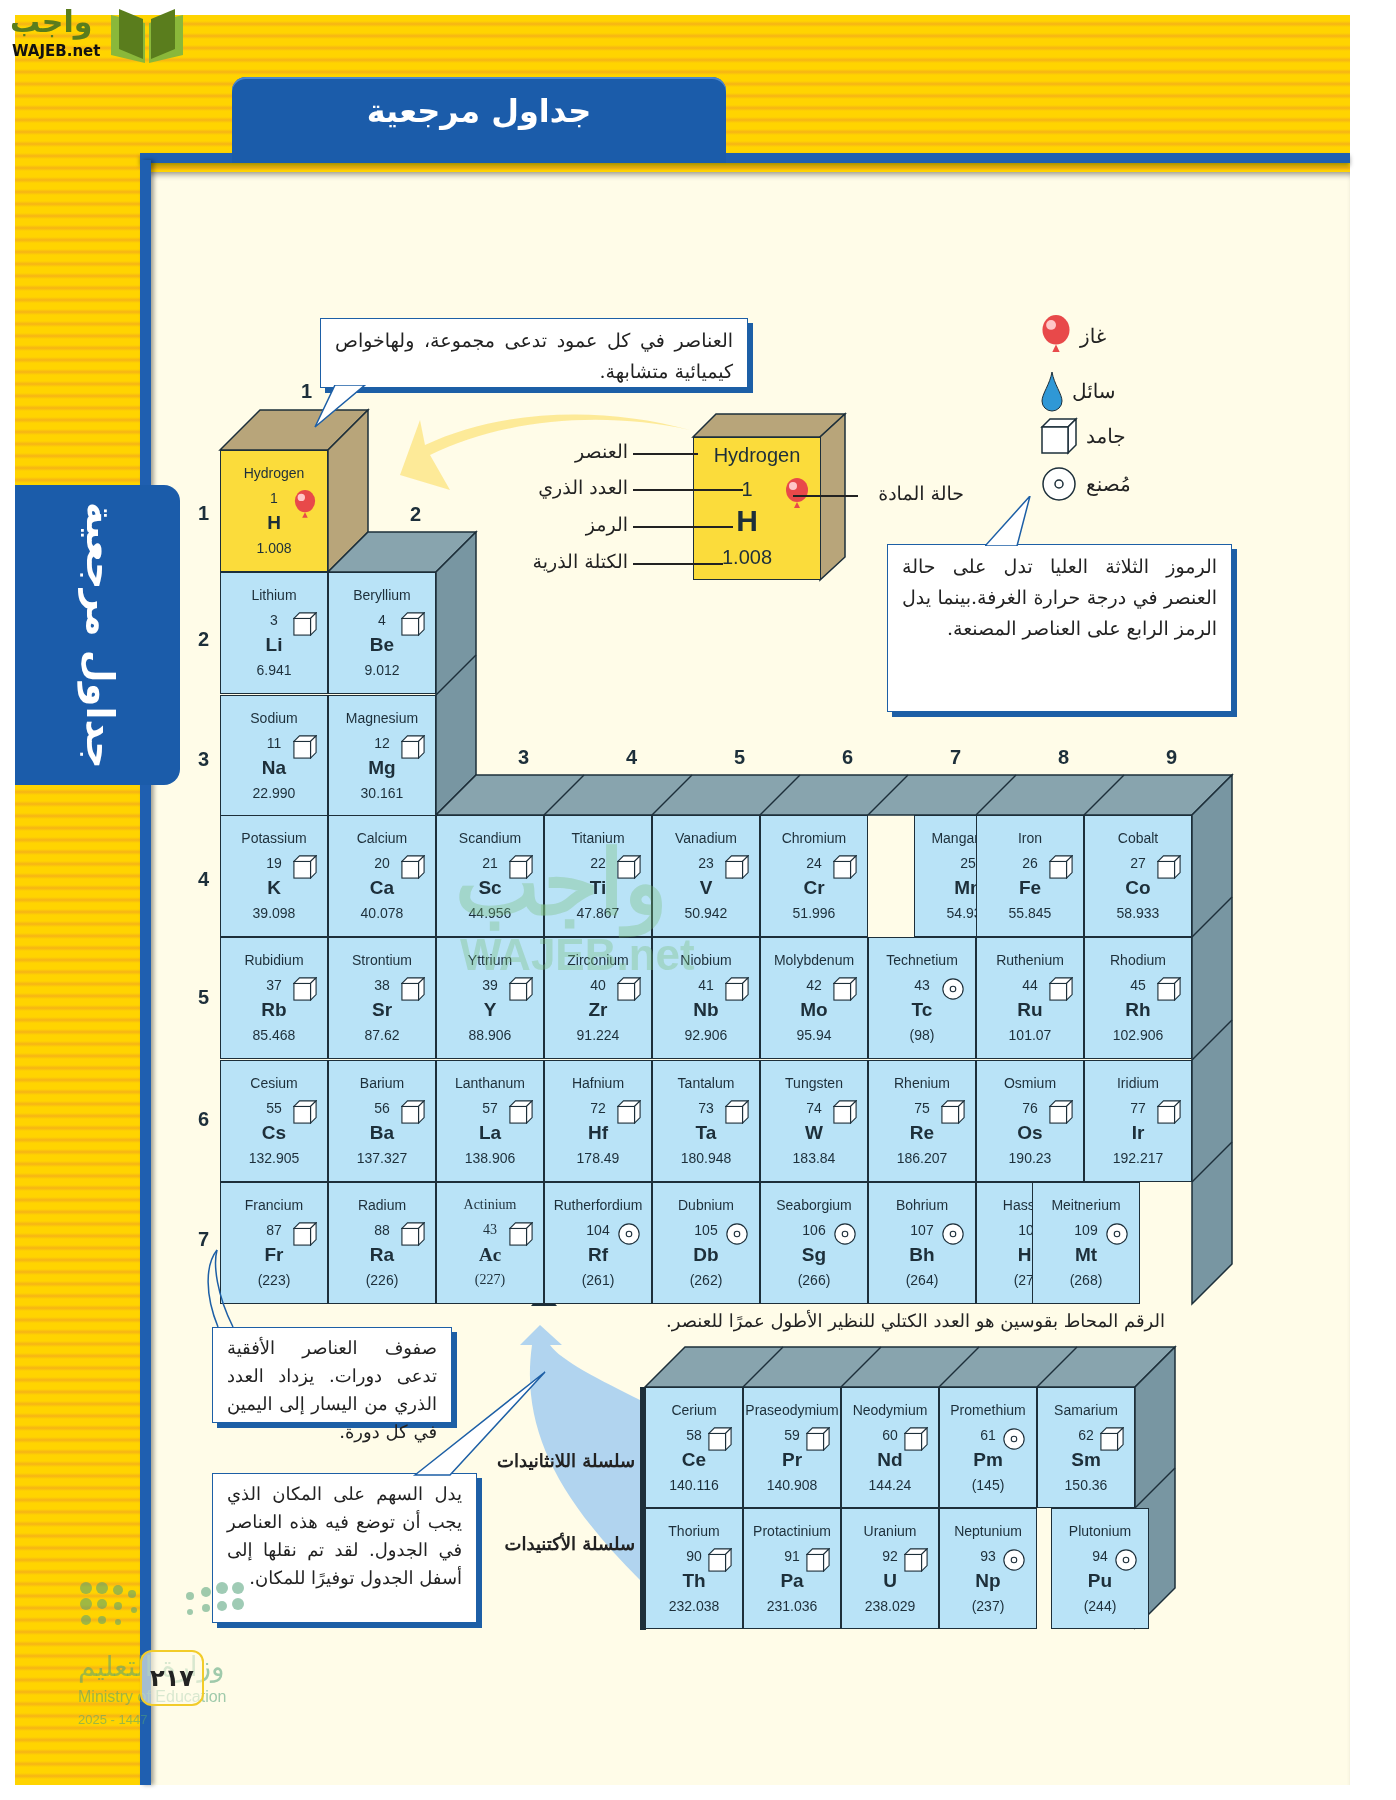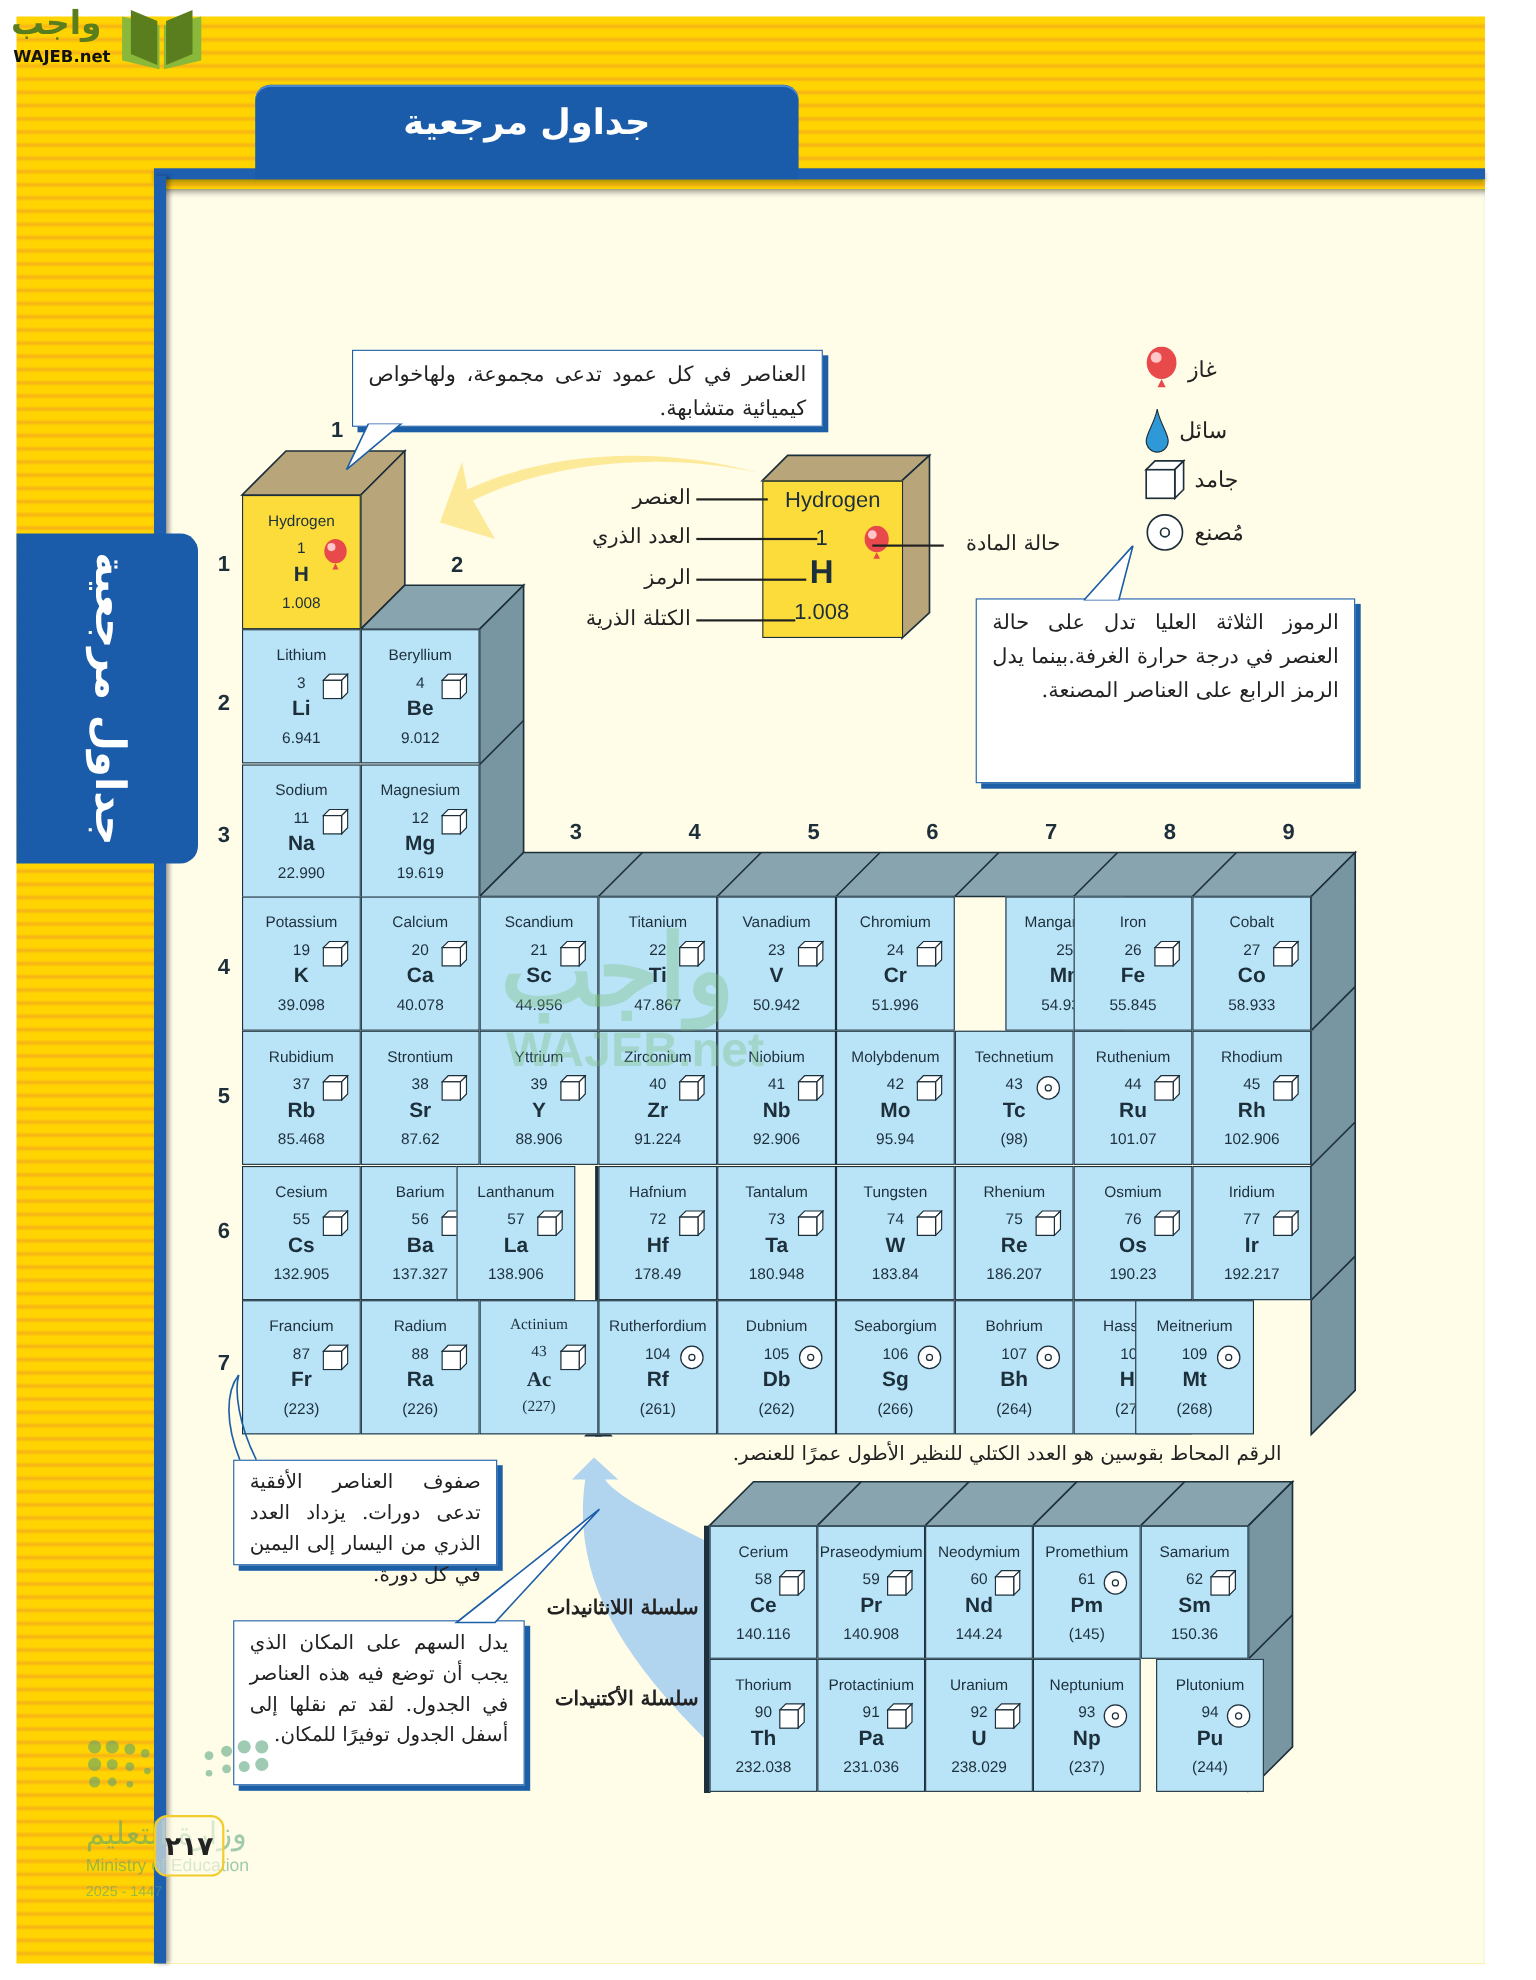--- a/index.html
+++ b/index.html
@@ -165,21 +165,21 @@
       <div class="st"><svg viewBox="0 0 26 26">
           <polygon points="1,7 7,1 25,1 19,7" fill="#fff" stroke="#1d2f3a" stroke-width="1.2"></polygon>
           <polygon points="19,7 25,1 25,19 19,25" fill="#fff" stroke="#1d2f3a" stroke-width="1.2"></polygon>
           <rect x="1" y="7" width="18" height="18" fill="#fff" stroke="#1d2f3a" stroke-width="1.2"></rect>
         </svg></div>
     </div>
     <div class="cell" style="left: 328px; top: 695px;">
       <div class="nm">Magnesium</div>
       <div class="num">12</div>
       <div class="sym">Mg</div>
-      <div class="mass">19.619</div>
+      <div class="mass">30.161</div>
       <div class="st"><svg viewBox="0 0 26 26">
           <polygon points="1,7 7,1 25,1 19,7" fill="#fff" stroke="#1d2f3a" stroke-width="1.2"></polygon>
           <polygon points="19,7 25,1 25,19 19,25" fill="#fff" stroke="#1d2f3a" stroke-width="1.2"></polygon>
           <rect x="1" y="7" width="18" height="18" fill="#fff" stroke="#1d2f3a" stroke-width="1.2"></rect>
         </svg></div>
     </div>
     <div class="cell" style="left: 220px; top: 815px;">
       <div class="nm">Potassium</div>
       <div class="num">19</div>
       <div class="sym">K</div>
@@ -391,21 +391,21 @@
       <div class="nm">Barium</div>
       <div class="num">56</div>
       <div class="sym">Ba</div>
       <div class="mass">137.327</div>
       <div class="st"><svg viewBox="0 0 26 26">
           <polygon points="1,7 7,1 25,1 19,7" fill="#fff" stroke="#1d2f3a" stroke-width="1.2"></polygon>
           <polygon points="19,7 25,1 25,19 19,25" fill="#fff" stroke="#1d2f3a" stroke-width="1.2"></polygon>
           <rect x="1" y="7" width="18" height="18" fill="#fff" stroke="#1d2f3a" stroke-width="1.2"></rect>
         </svg></div>
     </div>
-    <div class="cell" style="left: 415px; top: 1060px;">
+    <div class="cell" style="left: 436px; top: 1060px;">
       <div class="nm">Lanthanum</div>
       <div class="num">57</div>
       <div class="sym">La</div>
       <div class="mass">138.906</div>
       <div class="st"><svg viewBox="0 0 26 26">
           <polygon points="1,7 7,1 25,1 19,7" fill="#fff" stroke="#1d2f3a" stroke-width="1.2"></polygon>
           <polygon points="19,7 25,1 25,19 19,25" fill="#fff" stroke="#1d2f3a" stroke-width="1.2"></polygon>
           <rect x="1" y="7" width="18" height="18" fill="#fff" stroke="#1d2f3a" stroke-width="1.2"></rect>
         </svg></div>
     </div>

